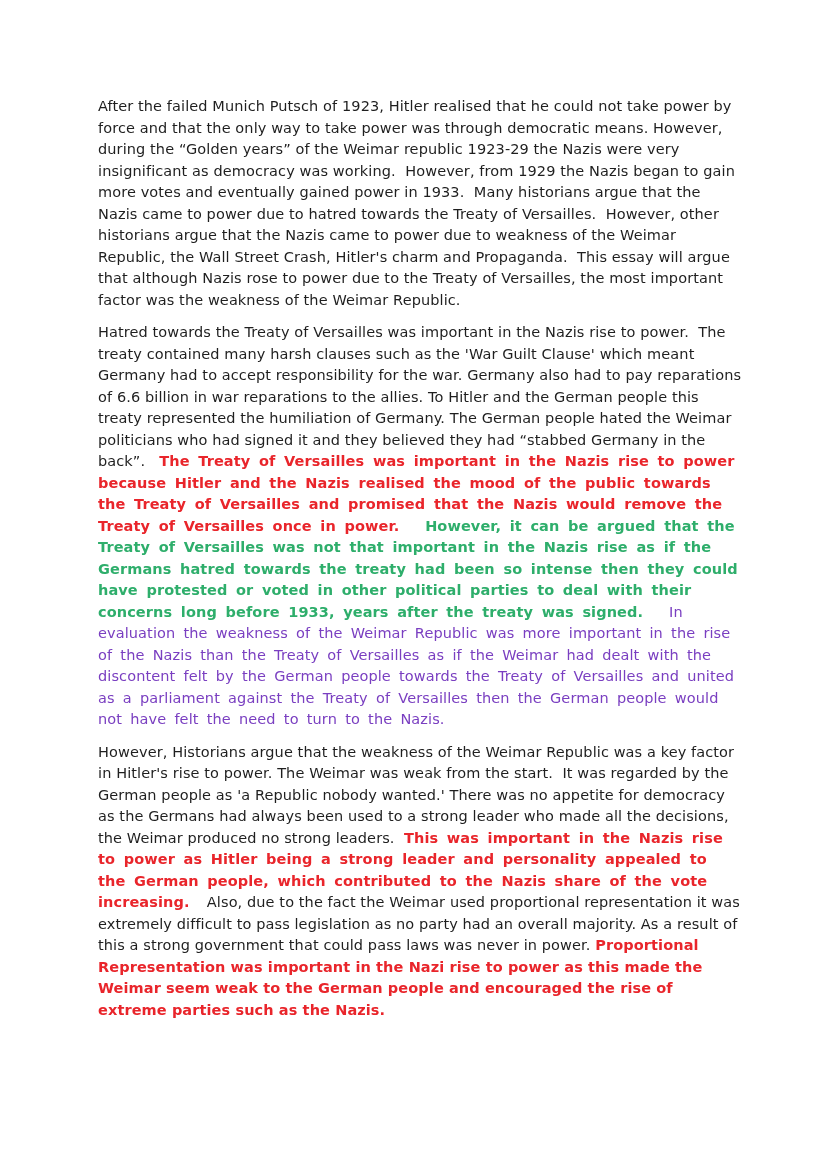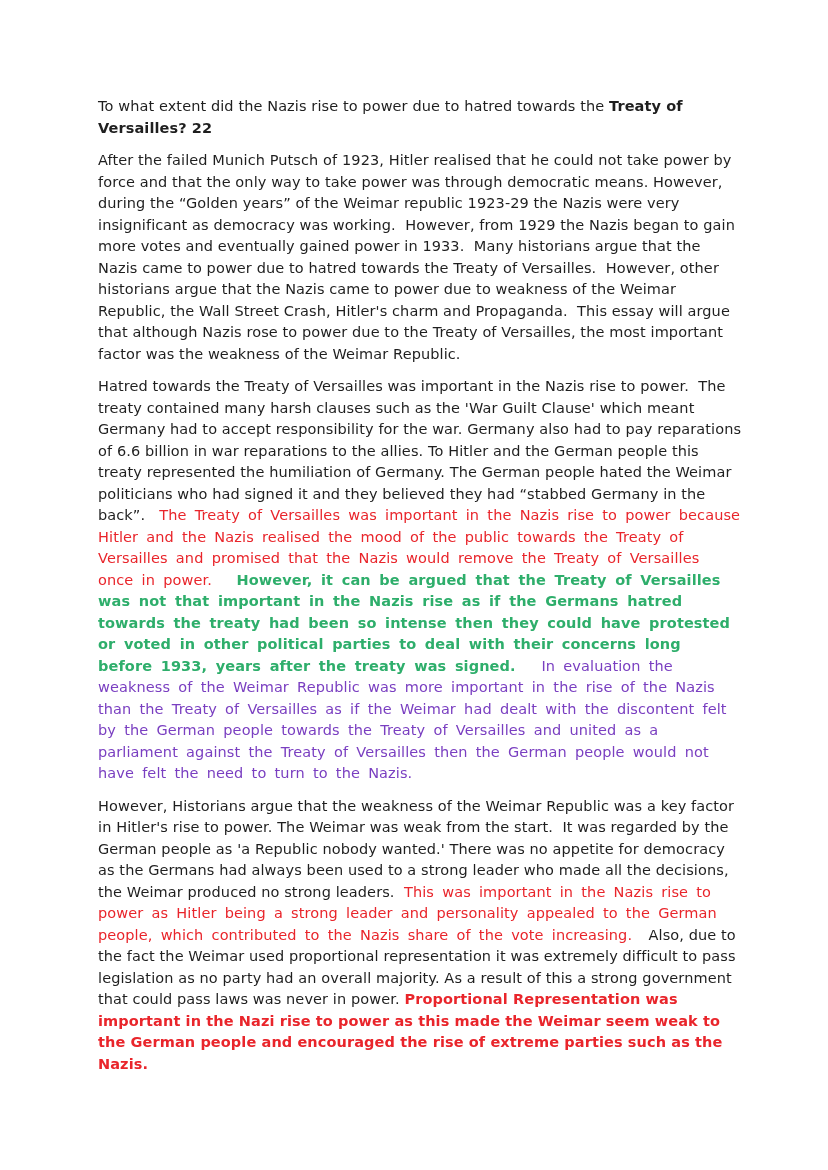--- a/index.html
+++ b/index.html
@@ -22,28 +22,27 @@
     line-height: 21.5px;
     letter-spacing: 0.1px;
   }
   .para {
     margin: 0 0 11px 0;
     white-space: pre-wrap;
   }
   .run { }
   .r-black { color: var(--text, #1f1f1f); }
   .r-black-bold { color: var(--text, #1f1f1f); font-weight: 700; }
-  .r-red-bold { color: var(--red, #e9252b); font-weight: 400; word-spacing: 0.24em; }
+  .r-red-bold { color: var(--red, #e9252b); font-weight: 700; word-spacing: 0.24em; }
   .r-green-bold { color: var(--green, #2eae6b); font-weight: 700; word-spacing: 0.24em; }
   .r-purple-bold { color: var(--purple, #7a3fc1); font-weight: 400; word-spacing: 0.24em; }
   .r-red { color: var(--red, #e9252b); font-weight: bold; }
 </style>
 </head>
 <body>
 
 <div class="page">
   <div class="essay">
-      <p class="para"><span class="run r-black">To what extent did the Nazis rise to power due to hatred towards the </span><span class="run r-black-bold">Treaty of Versailles? 22</span></p>
       <p class="para"><span class="run r-black">After the failed Munich Putsch of 1923, Hitler realised that he could not take power by force and that the only way to take power was through democratic means. However, during the “Golden years” of the Weimar republic 1923-29 the Nazis were very insignificant as democracy was working.  However, from 1929 the Nazis began to gain more votes and eventually gained power in 1933.  Many historians argue that the Nazis came to power due to hatred towards the Treaty of Versailles.  However, other historians argue that the Nazis came to power due to weakness of the Weimar Republic, the Wall Street Crash, Hitler's charm and Propaganda.  This essay will argue that although Nazis rose to power due to the Treaty of Versailles, the most important factor was the weakness of the Weimar Republic.</span></p>
       <p class="para"><span class="run r-black">Hatred towards the Treaty of Versailles was important in the Nazis rise to power.  The treaty contained many harsh clauses such as the 'War Guilt Clause' which meant Germany had to accept responsibility for the war. Germany also had to pay reparations of 6.6 billion in war reparations to the allies. To Hitler and the German people this treaty represented the humiliation of Germany. The German people hated the Weimar politicians who had signed it and they believed they had “stabbed Germany in the back”.   </span><span class="run r-red-bold">The Treaty of Versailles was important in the Nazis rise to power because Hitler and the Nazis realised the mood of the public towards the Treaty of Versailles and promised that the Nazis would remove the Treaty of Versailles once in power.   </span><span class="run r-green-bold">However, it can be argued that the Treaty of Versailles was not that important in the Nazis rise as if the Germans hatred towards the treaty had been so intense then they could have protested or voted in other political parties to deal with their concerns long before 1933, years after the treaty was signed.   </span><span class="run r-purple-bold">In evaluation the weakness of the Weimar Republic was more important in the rise of the Nazis than the Treaty of Versailles as if the Weimar had dealt with the discontent felt by the German people towards the Treaty of Versailles and united as a parliament against the Treaty of Versailles then the German people would not have felt the need to turn to the Nazis.</span></p>
       <p class="para"><span class="run r-black">However, Historians argue that the weakness of the Weimar Republic was a key factor in Hitler's rise to power. The Weimar was weak from the start.  It was regarded by the German people as 'a Republic nobody wanted.' There was no appetite for democracy as the Germans had always been used to a strong leader who made all the decisions, the Weimar produced no strong leaders.  </span><span class="run r-red-bold">This was important in the Nazis rise to power as Hitler being a strong leader and personality appealed to the German people, which contributed to the Nazis share of the vote increasing.  </span><span class="run r-black">Also, due to the fact the Weimar used proportional representation it was extremely difficult to pass legislation as no party had an overall majority. As a result of this a strong government that could pass laws was never in power. </span><span class="run r-red">Proportional Representation was important in the Nazi rise to power as this made the Weimar seem weak to the German people and encouraged the rise of extreme parties such as the Nazis.</span></p>
     </div>
 </div>
 
 </body></html>

